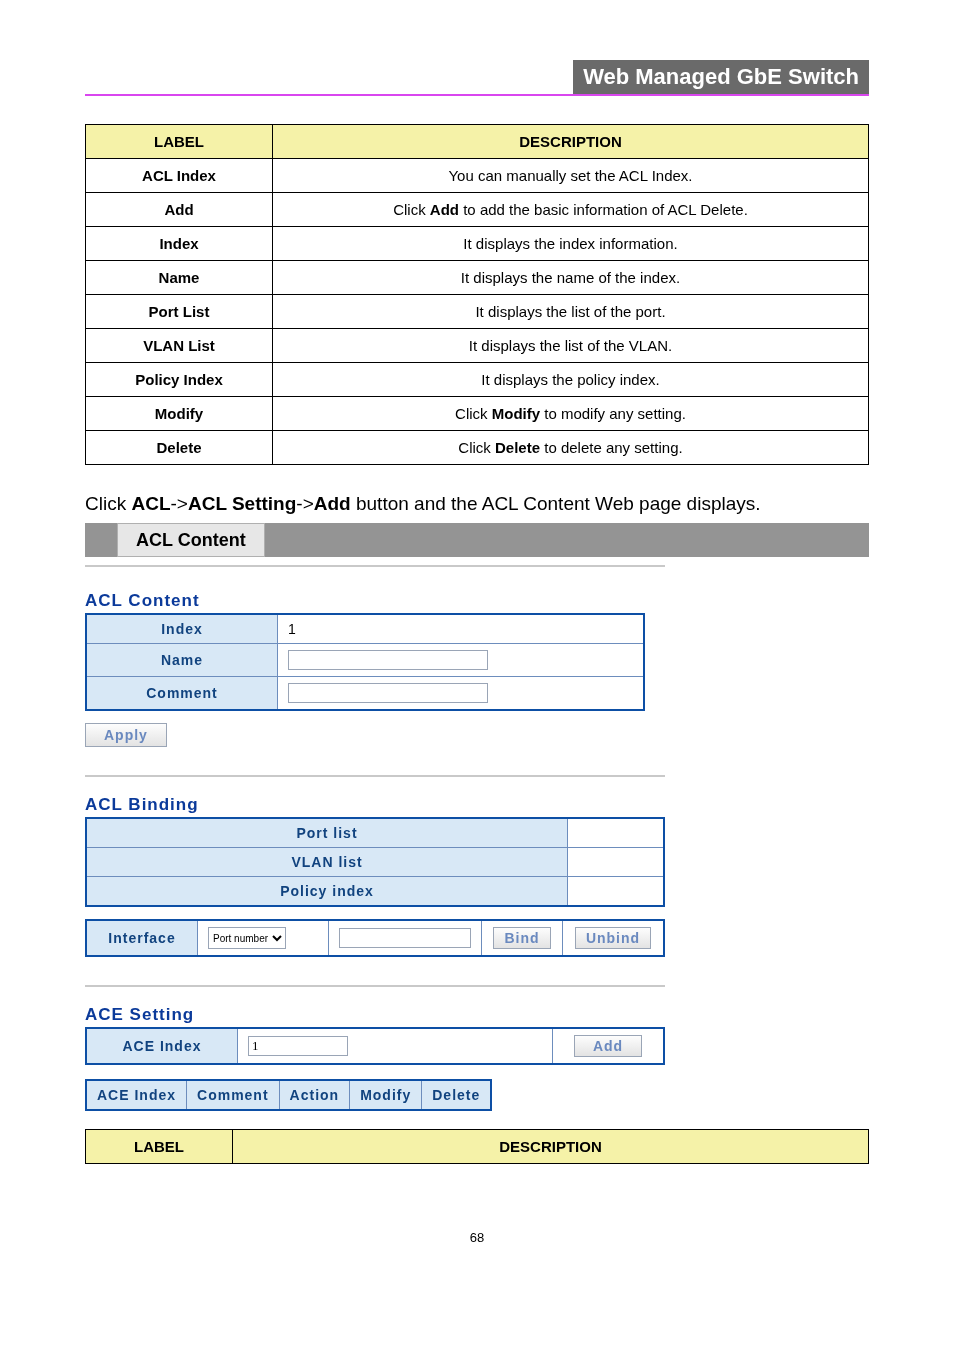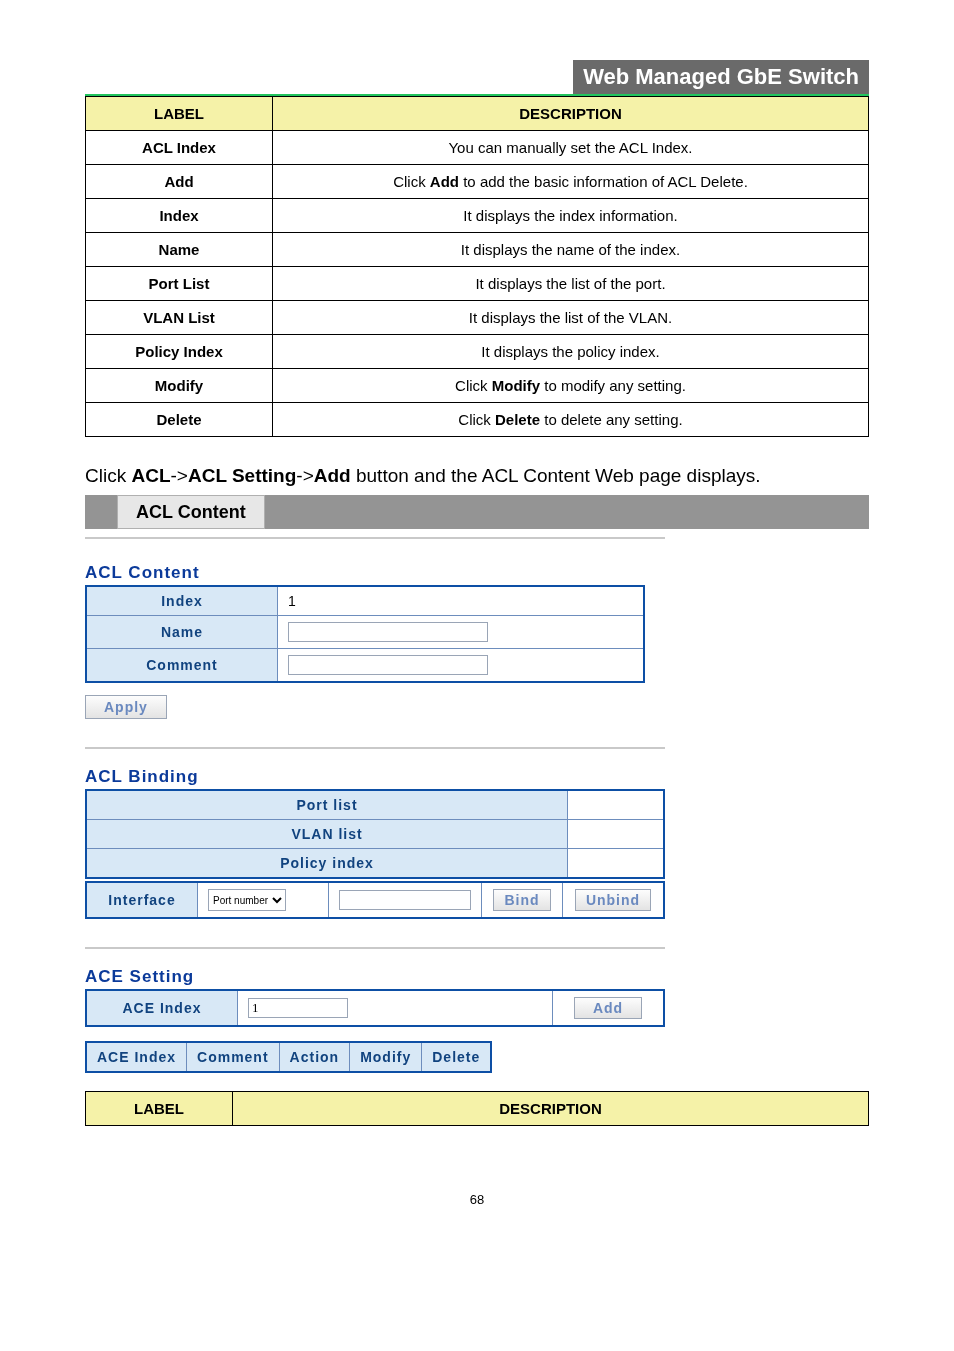--- a/index.html
+++ b/index.html
@@ -7,21 +7,22 @@
     font-size: 14px;
     color: #000;
     margin: 0;
     padding: 60px 85px 40px 85px;
     background: #fff;
     width: 954px;
     box-sizing: border-box;
   }
   .header-band {
     text-align: right;
-    border-bottom: 2px solid #22c55e;
+    margin-bottom: 28px;
+    border-bottom: 2px solid #d946ef;
   }
   .header-band span {
     display: inline-block;
     background: #6a6a6a;
     color: #fff;
     font-weight: bold;
     font-size: 22px;
     padding: 4px 10px;
   }
   table.desc {
@@ -257,21 +258,21 @@
     <td class="hdr">VLAN list</td>
     <td class="cell"></td>
   </tr>
   <tr>
     <td class="hdr">Policy index</td>
     <td class="cell"></td>
   </tr>
 </tbody>
   </table>
 
-<table class="blue-table" style="width:580px;margin-top:2px">
+<table class="blue-table" style="width:580px;margin-top:12px">
   <tbody>
       <tr>
     <td class="hdr" style="width:90px">Interface</td>
     <td class="cell" style="width:110px">
       <select class="select">
         <option>Port number</option>
       </select>
     </td>
     <td class="cell">
       <input class="small-input" style="width: 100%;">

